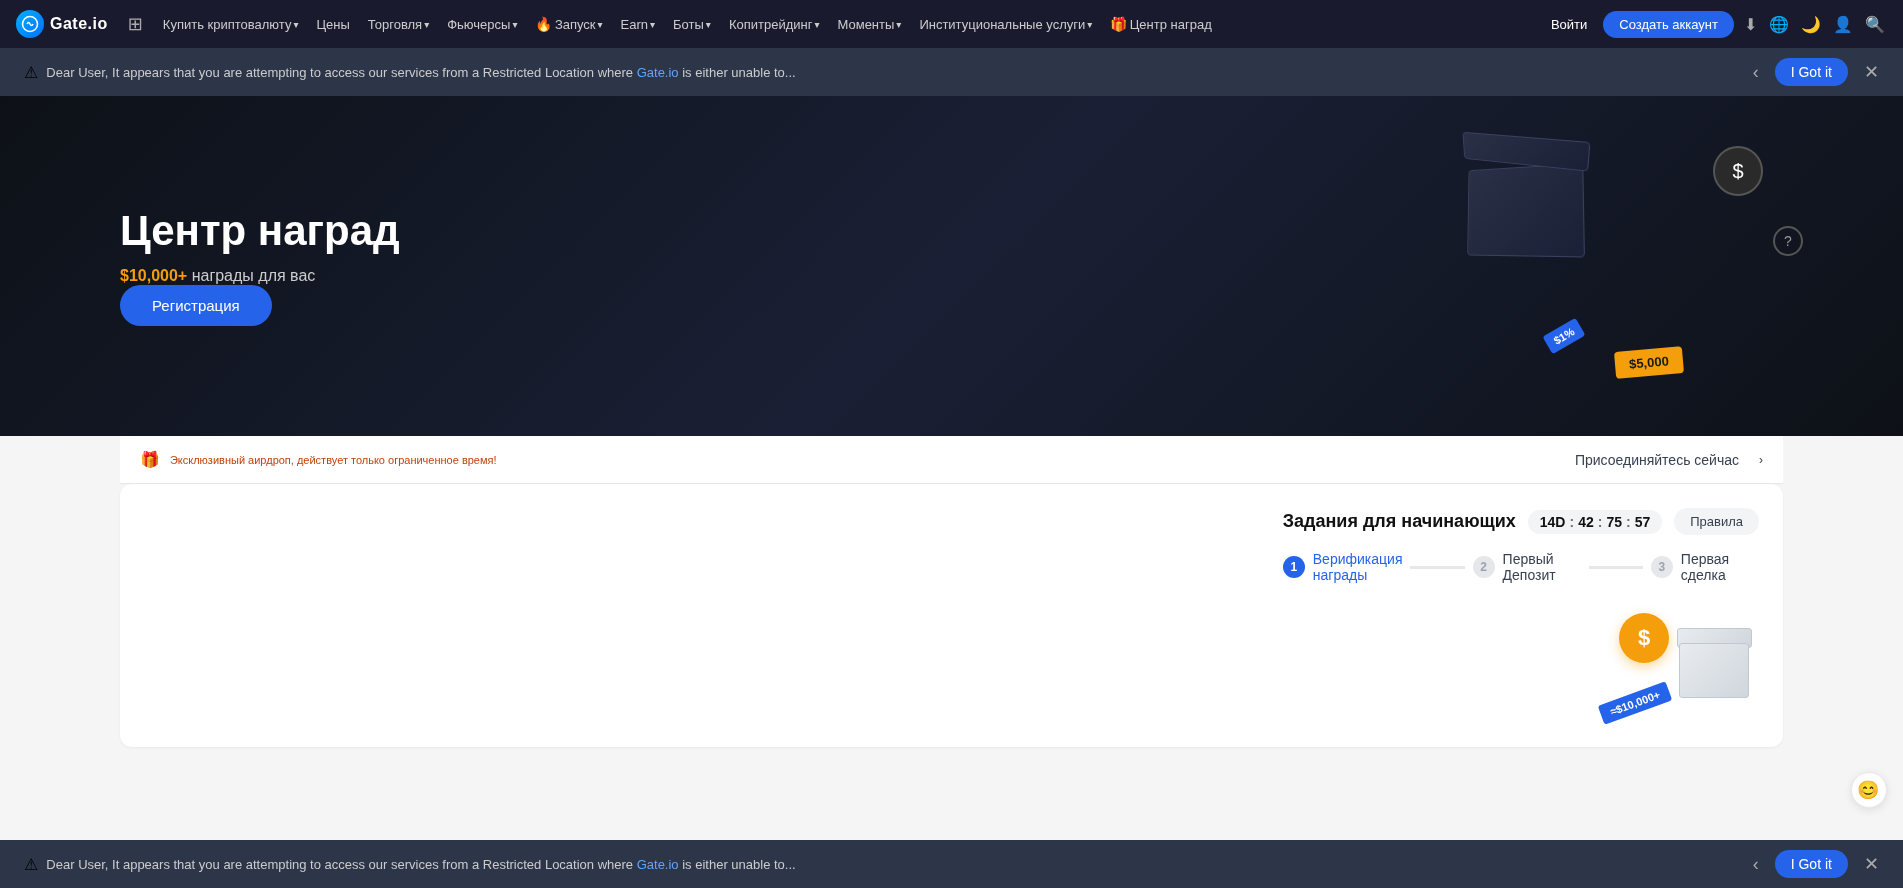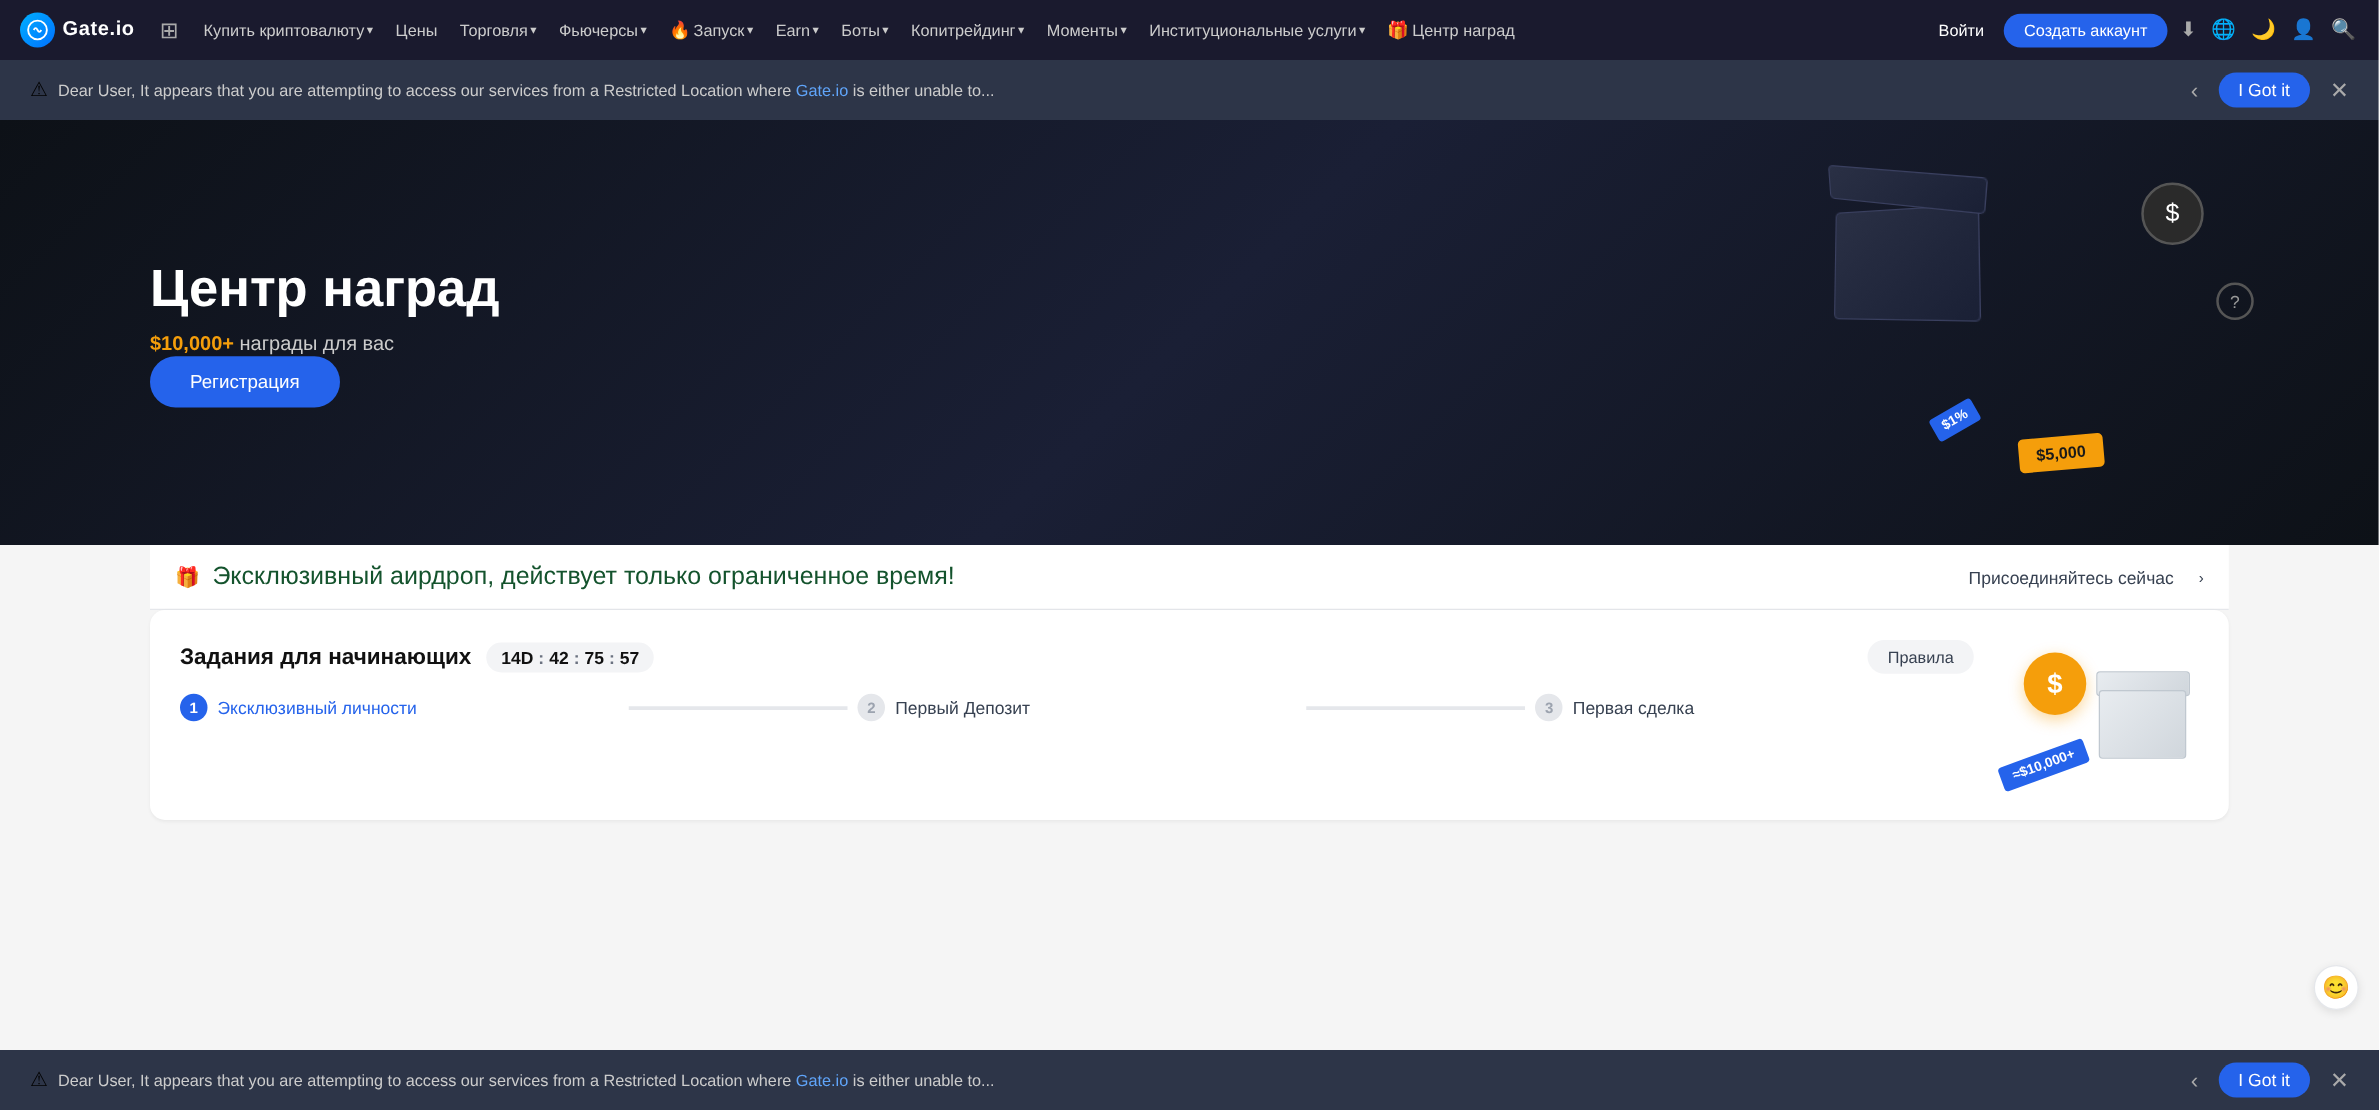--- a/index.html
+++ b/index.html
@@ -274,22 +274,22 @@
       background: white;
       display: flex;
       align-items: center;
       padding: 14px 20px;
       margin-top: 0;
       border-bottom: 1px solid #e5e7eb;
     }
     .airdrop-icon { font-size: 16px; margin-right: 10px; }
     .airdrop-text {
       flex: 1;
-      font-size: 20px;
-      color: #14532d;
+      font-size: 11px;
+      color: #c2410c;
     }
     .airdrop-link {
       color: #374151;
       font-size: 14px;
       cursor: pointer;
       display: flex;
       align-items: center;
       gap: 20px;
     }
     .airdrop-link .chevron { font-size: 12px; }
@@ -302,23 +302,24 @@
       margin: 32px 0 20px;
     }
 
     
     .task-card {
       background: white;
       border-radius: 12px;
       padding: 24px;
       box-shadow: 0 1px 3px rgba(0,0,0,0.05);
       display: flex;
-      align-items: flex-start;
+      align-items: flex-end;
       gap: 20px;
       position: relative;
+      flex-direction: column;
     }
     .task-card-content { flex: 1; }
     .task-card-header {
       display: flex;
       align-items: center;
       gap: 12px;
       margin-bottom: 16px;
     }
     .task-card-title {
       font-size: 18px;
@@ -617,21 +618,21 @@
           <span class="timer-colon">:</span>
           <span class="timer-segment">75</span>
           <span class="timer-colon">:</span>
           <span class="timer-segment">57</span>
         </div>
         <button class="rules-btn">Правила</button>
       </div>
       <div class="task-steps">
         <div class="task-step">
           <div class="step-num active">1</div>
-          <span class="step-label active">Эксклюзивный личности</span>
+          <span class="step-label active">Верификация награды</span>
         </div>
         <div class="step-bar"></div>
         <div class="task-step">
           <div class="step-num inactive">2</div>
           <span class="step-label">Первый Депозит</span>
         </div>
         <div class="step-bar"></div>
         <div class="task-step">
           <div class="step-num inactive">3</div>
           <span class="step-label">Первая сделка</span>

